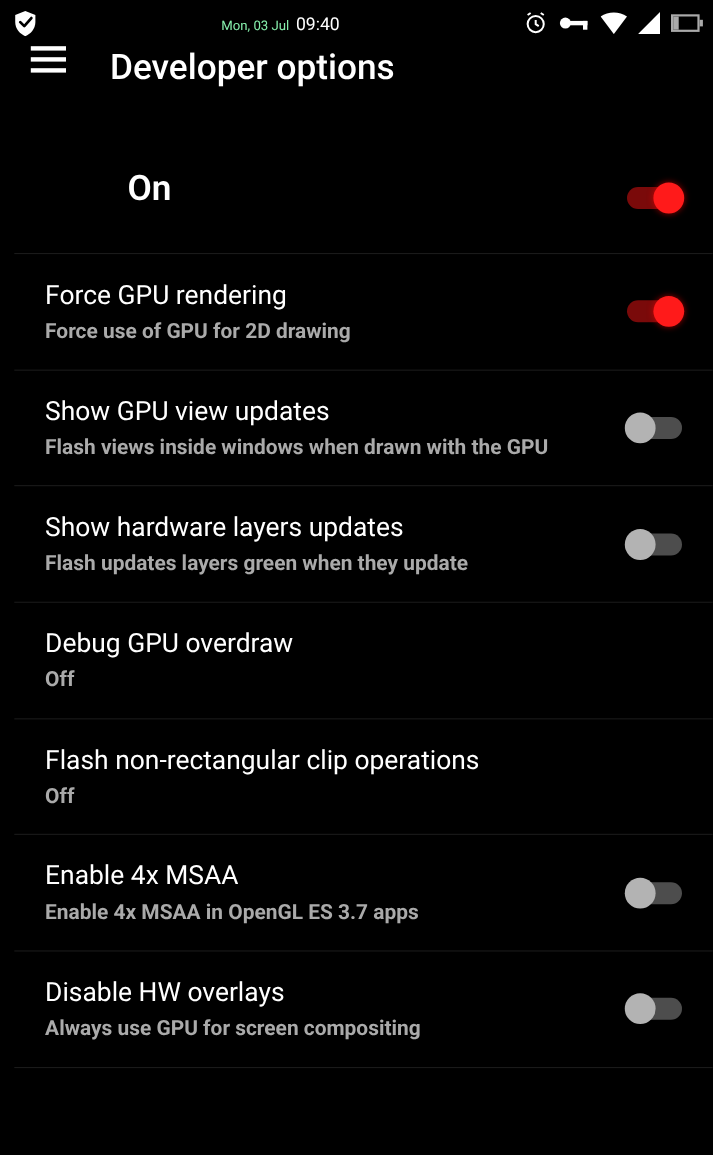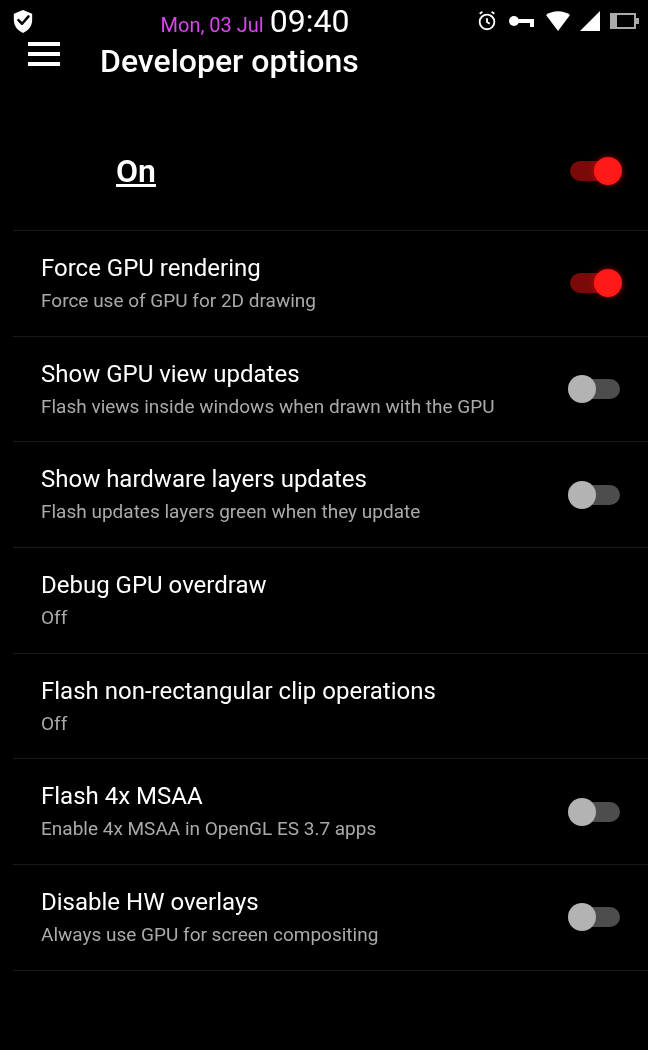--- a/index.html
+++ b/index.html
@@ -15,22 +15,22 @@
   .status-bar {
     height: 42px;
     display: flex;
     align-items: center;
     padding: 0 12px;
     font-size: 18px;
   }
   .status-left { flex: 0 0 auto; display:flex; align-items:center; }
   .status-center { flex: 1 1 auto; display: flex; justify-content: center; align-items: baseline; gap: 6px; }
   .status-right { flex: 0 0 auto; display: flex; align-items: center; gap: 10px; }
-  .status-date { font-size: 20px; color: #d946ef; }
-  .status-time { font-size: 32px; color: #fff; font-weight: 400; }
+  .status-date { font-size: 12px; color: #86efac; }
+  .status-time { font-size: 16px; color: #fff; font-weight: 400; }
   .status-icon { display:inline-flex; align-items:center; justify-content:center; }
   .battery {
     width: 26px; height: 16px; border: 2px solid #aaa; position: relative;
     display:flex; align-items:center; justify-content:flex-start;
   }
   .battery::after { content:""; position:absolute; right:-5px; top:3px; width:3px; height:6px; background:#aaa; }
   .battery-fill { background:#aaa; height:100%; }
   .battery-text { position:absolute; font-size:10px; color:#000; right:2px; }
 
   
@@ -42,40 +42,39 @@
     gap: 40px;
   }
   .hamburger {
     width: 32px; height: 24px; display:flex; flex-direction:column; justify-content:space-between;
   }
   .hamburger span { display:block; height:4px; background:#fff; width:100%; }
   .app-title { font-size: 32px; font-weight: 500; }
 
   
   .master-row {
-    display:flex; align-items:center;
+    display:flex; align-items:flex-end;
     padding: 30px 28px 40px 116px;
-    text-decoration: underline;
   }
   .master-label { font-size: 32px; font-weight: 600; flex:1; }
 
   
   .settings-list { }
   .setting {
     border-top: 1px solid #1a1a1a;
     padding: 22px 28px 22px 28px;
     display:flex;
     align-items:center;
     min-height: 100px;
     margin-left: 13px;
   }
   .setting:last-child { border-bottom: 1px solid #1a1a1a; justify-content: flex-end; }
   .setting-text { flex:1; padding-right: 20px; }
   .setting-title { font-size: 24px; color:#fff; line-height:1.25; }
-  .setting-sub { font-size: 19px; color:#aaa; margin-top: 6px; line-height:1.3; }
+  .setting-sub { font-size: 19px; color:#aaa; margin-top: 6px; line-height:1.3;font-weight:bold; }
 
   
   .switch {
     width: 50px; height: 20px; border-radius: 10px;
     position: relative; flex:0 0 auto;
   }
   .switch .knob {
     width: 28px; height: 28px; border-radius: 50%;
     position: absolute; top: -4px;
   }
@@ -189,21 +188,21 @@
 
   <div class="setting">
     <div class="setting-text">
       <div class="setting-title">Flash non-rectangular clip operations</div>
       <div class="setting-sub">Off</div>
     </div>
   </div>
 
   <div class="setting">
     <div class="setting-text">
-      <div class="setting-title">Flash 4x MSAA</div>
+      <div class="setting-title">Enable 4x MSAA</div>
       <div class="setting-sub">Enable 4x MSAA in OpenGL ES 3.7 apps</div>
     </div>
     <div class="switch off">
         <div class="knob"></div>
       </div>
   </div>
 
   <div class="setting">
     <div class="setting-text">
       <div class="setting-title">Disable HW overlays</div>

